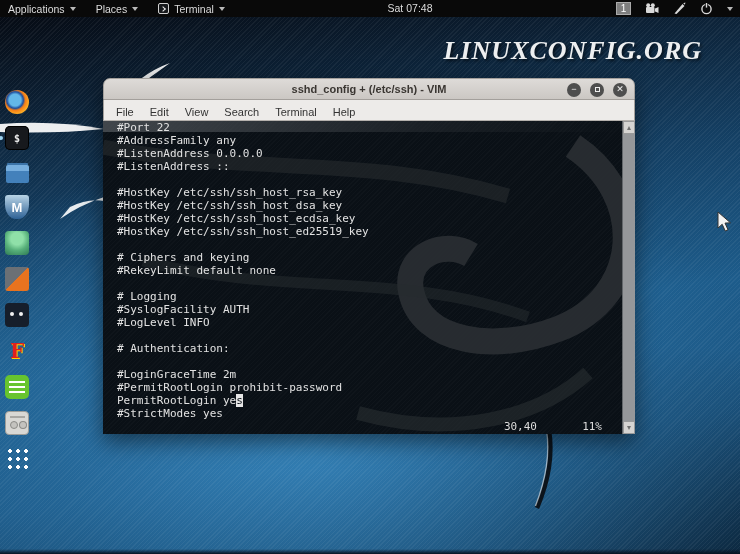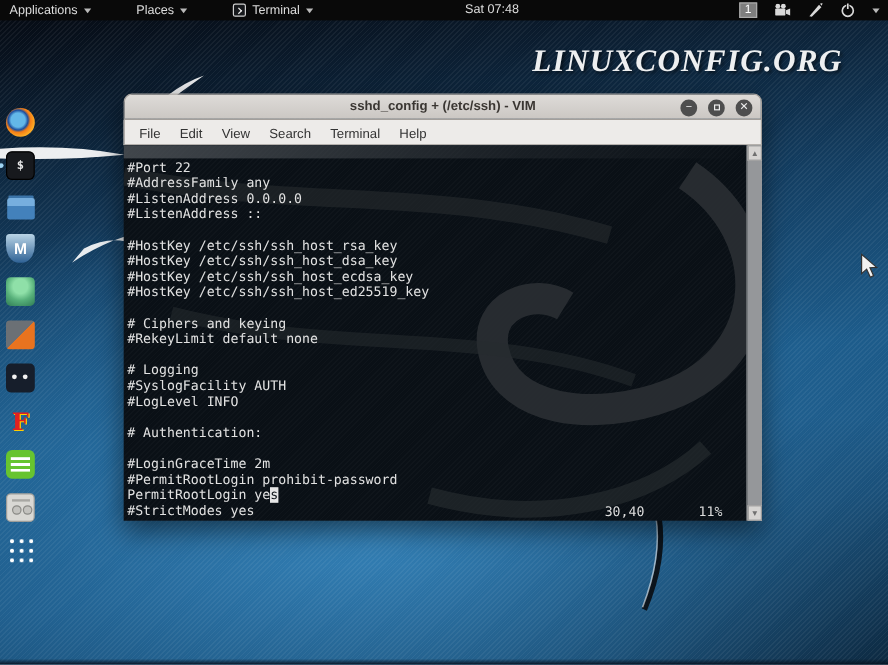--- a/index.html
+++ b/index.html
@@ -11,21 +11,21 @@
       radial-gradient(95% 75% at 42% 80%, rgba(55,134,189,.9) 0%, rgba(42,114,166,.55) 38%, rgba(0,0,0,0) 70%),
       radial-gradient(120% 90% at 88% 112%, rgba(8,26,44,.85) 0%, rgba(0,0,0,0) 55%),
       linear-gradient(172deg, #05080f 0%, #0b1c2e 14%, #143f63 36%, #1d5c8b 58%, #1b5480 78%, #0f334e 100%);
   }
   .desktop::after{ content:""; position:absolute; left:0; right:0; bottom:0; height:5px;
     background:linear-gradient(rgba(5,12,20,0), #071220); pointer-events:none; }
 
   
   .topbar{ position:absolute; top:0; left:0; right:0; height:17px; background:#090909;
     color:#dcdcdc; font-size:10.5px; z-index:50; }
-  .tb-left{ position:absolute; left:8px; top:0; height:17px; display:flex; align-items:center; gap:38px; }
+  .tb-left{ position:absolute; left:8px; top:0; height:17px; display:flex; align-items:center; gap:20px; }
   .tb-menu{ display:flex; align-items:center; gap:5px; cursor:default; }
   .caret{ width:0; height:0; border-left:3px solid transparent; border-right:3px solid transparent;
     border-top:4px solid #b9b9b9; }
   .tb-term-icon{ width:11px; height:11px; background:#17191c; border:1px solid #d0d0d0; border-radius:2px;
     position:relative; }
   .tb-term-icon::before{ content:""; position:absolute; left:2px; top:3px; width:3px; height:3px;
     border-right:1px solid #eee; border-bottom:1px solid #eee; transform:rotate(-45deg); }
   .tb-clock{ position:absolute; left:50%; transform:translateX(-50%); top:0; height:33px; line-height:17px;margin-left:40px; }
   .tb-right{ position:absolute; right:7px; top:0; height:17px; display:flex; align-items:center; gap:14px; }
   .tb-ws{ width:15px; height:13px; background:#7e7e7e; border:1px solid #aaa; color:#fff; font-size:10px;
@@ -86,22 +86,22 @@
     font-size:9px; line-height:13px; text-align:center; }
   .maxbox{ display:inline-block; width:5px; height:5px; border:1px solid #efefef; margin-top:4px; }
   .menubar{ height:21px; background:#edebe9; border-left:1px solid #a39f9b; border-right:1px solid #a39f9b;
     border-bottom:1px solid #b5b1ad; display:flex; align-items:flex-end; padding-left:4px; }
   .menu-item{ font-size:11px; color:#333; padding:2px 8px; }
   .content{ position:absolute; top:43px; bottom:0; left:0; right:0; background:#0a1016; overflow:hidden;
     background-image:repeating-linear-gradient(135deg, rgba(255,255,255,0.02) 0 1px, rgba(0,0,0,0) 1px 3px); }
   .dragon{ position:absolute; inset:0; z-index:0; }
   .content-band{ position:absolute; top:0; left:0; right:13px; height:11px; z-index:1;
     background:linear-gradient(to right, rgba(88,93,98,.7), rgba(45,50,55,.45) 62%, rgba(20,25,30,0) 100%); }
-  .buffer{ position:relative; z-index:2; padding:0 0 0 3px;
-    font:11px/13px "DejaVu Sans Mono", monospace; color:#e2e2e2; white-space:pre;margin-top:12px; }
+  .buffer{ position:relative; z-index:2; padding:0 0 0 14px;
+    font:11px/13px "DejaVu Sans Mono", monospace; color:#e2e2e2; white-space:pre; }
   .vcursor{ background:#e6e6e6; color:#0a1016; }
   .ruler{ position:absolute; bottom:0; left:0; right:13px; height:14px; z-index:2;
     font:11px/14px "DejaVu Sans Mono", monospace; color:#dddddd; }
   .ruler .pos{ position:absolute; right:85px; }
   .ruler .pct{ position:absolute; right:20px; }
   .scrollbar{ position:absolute; top:0; right:0; bottom:0; width:13px; background:#95979a;
     border-left:1px solid #63676b; z-index:3; }
   .sb-btn{ position:absolute; left:0; width:12px; height:13px; background:#d6d4d2; border:1px solid #999; }
   .sb-btn.up{ top:0; } .sb-btn.down{ bottom:0; }
   .sb-btn::before{ content:""; position:absolute; left:3px; }

